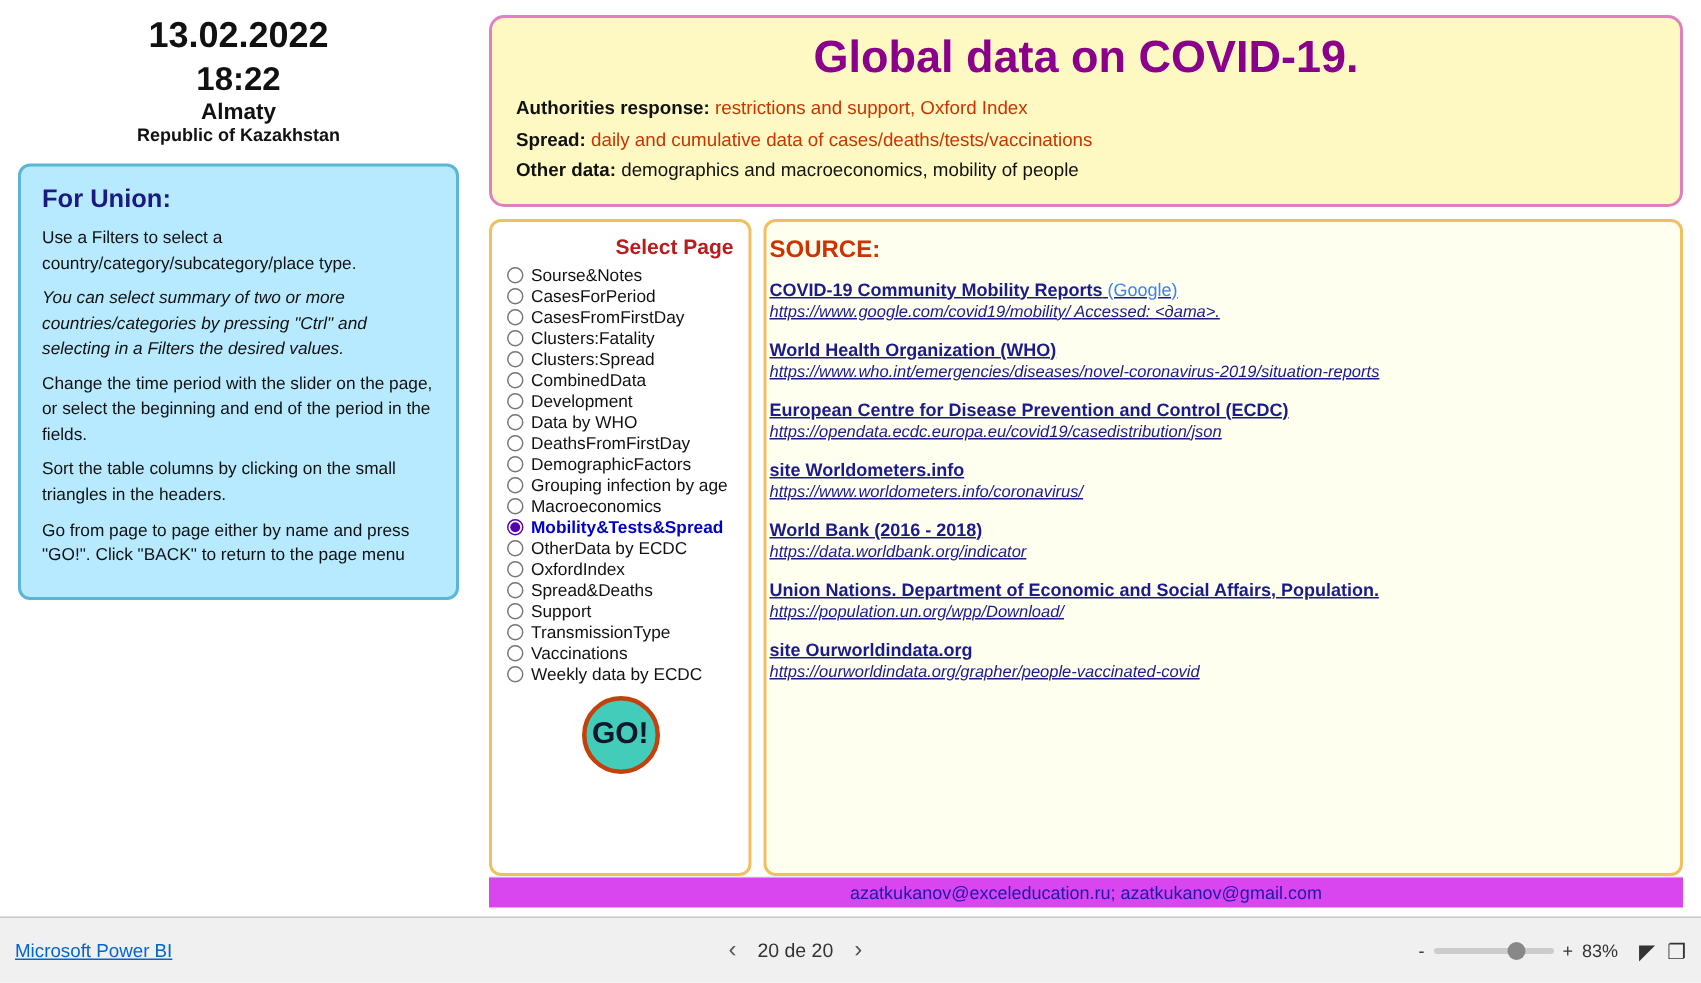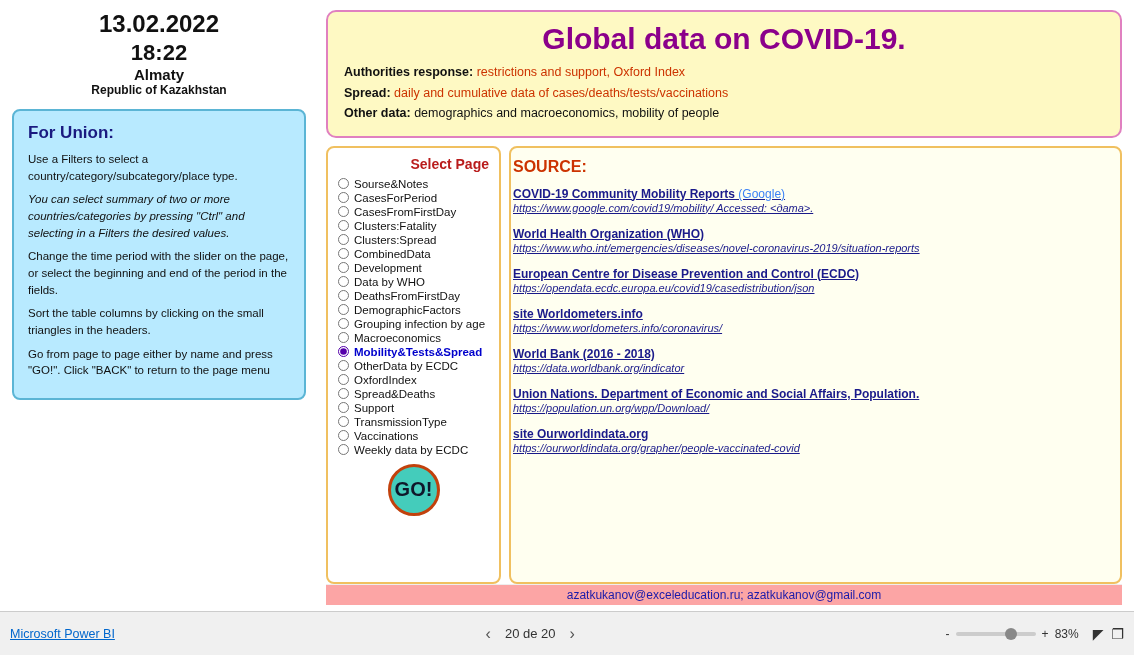--- a/index.html
+++ b/index.html
@@ -234,21 +234,21 @@
       font-style: italic;
       text-decoration: underline;
       display: block;
       cursor: pointer;
     }
 
     .email-bar {
       text-align: center;
       font-size: 12px;
       color: #1a1aaa;
-      background: #fca5a5;
+      background: #d946ef;
       padding: 3px 0;
       border-top: 1px solid #eee;
     }
 
     
     .powerbi-bar {
       height: 44px;
       background: #f0f0f0;
       border-top: 1px solid #ccc;
       display: flex;

